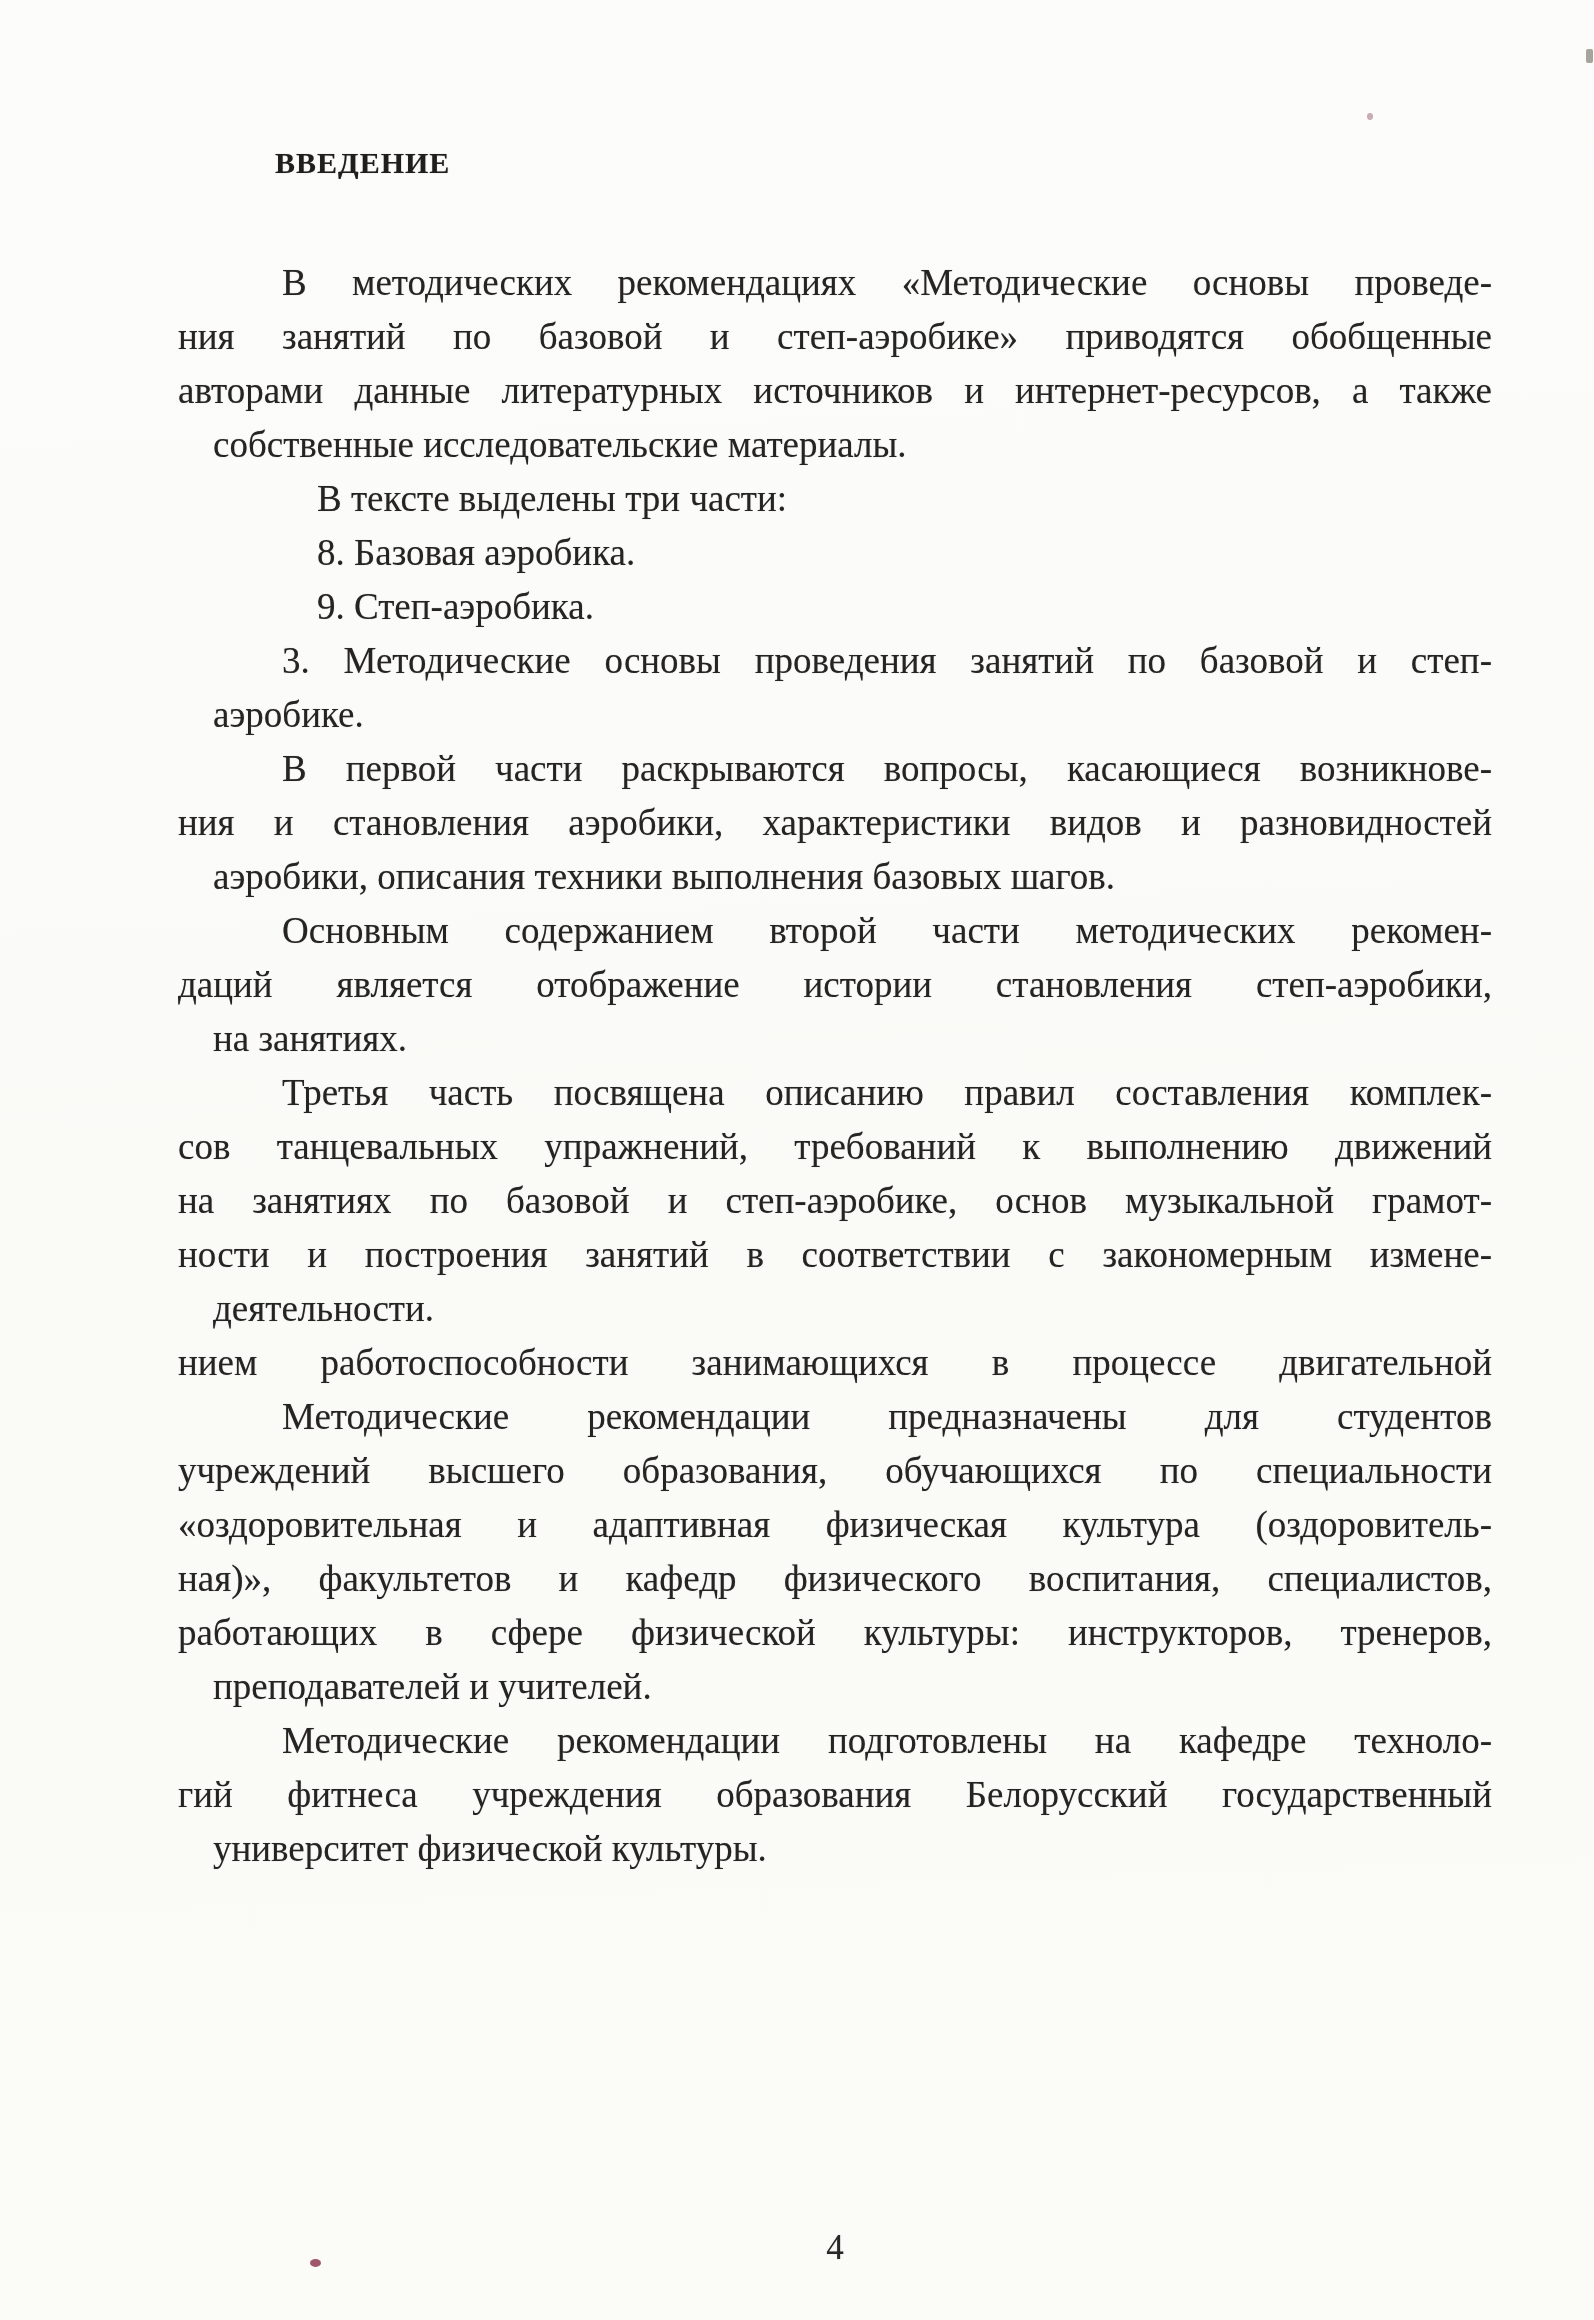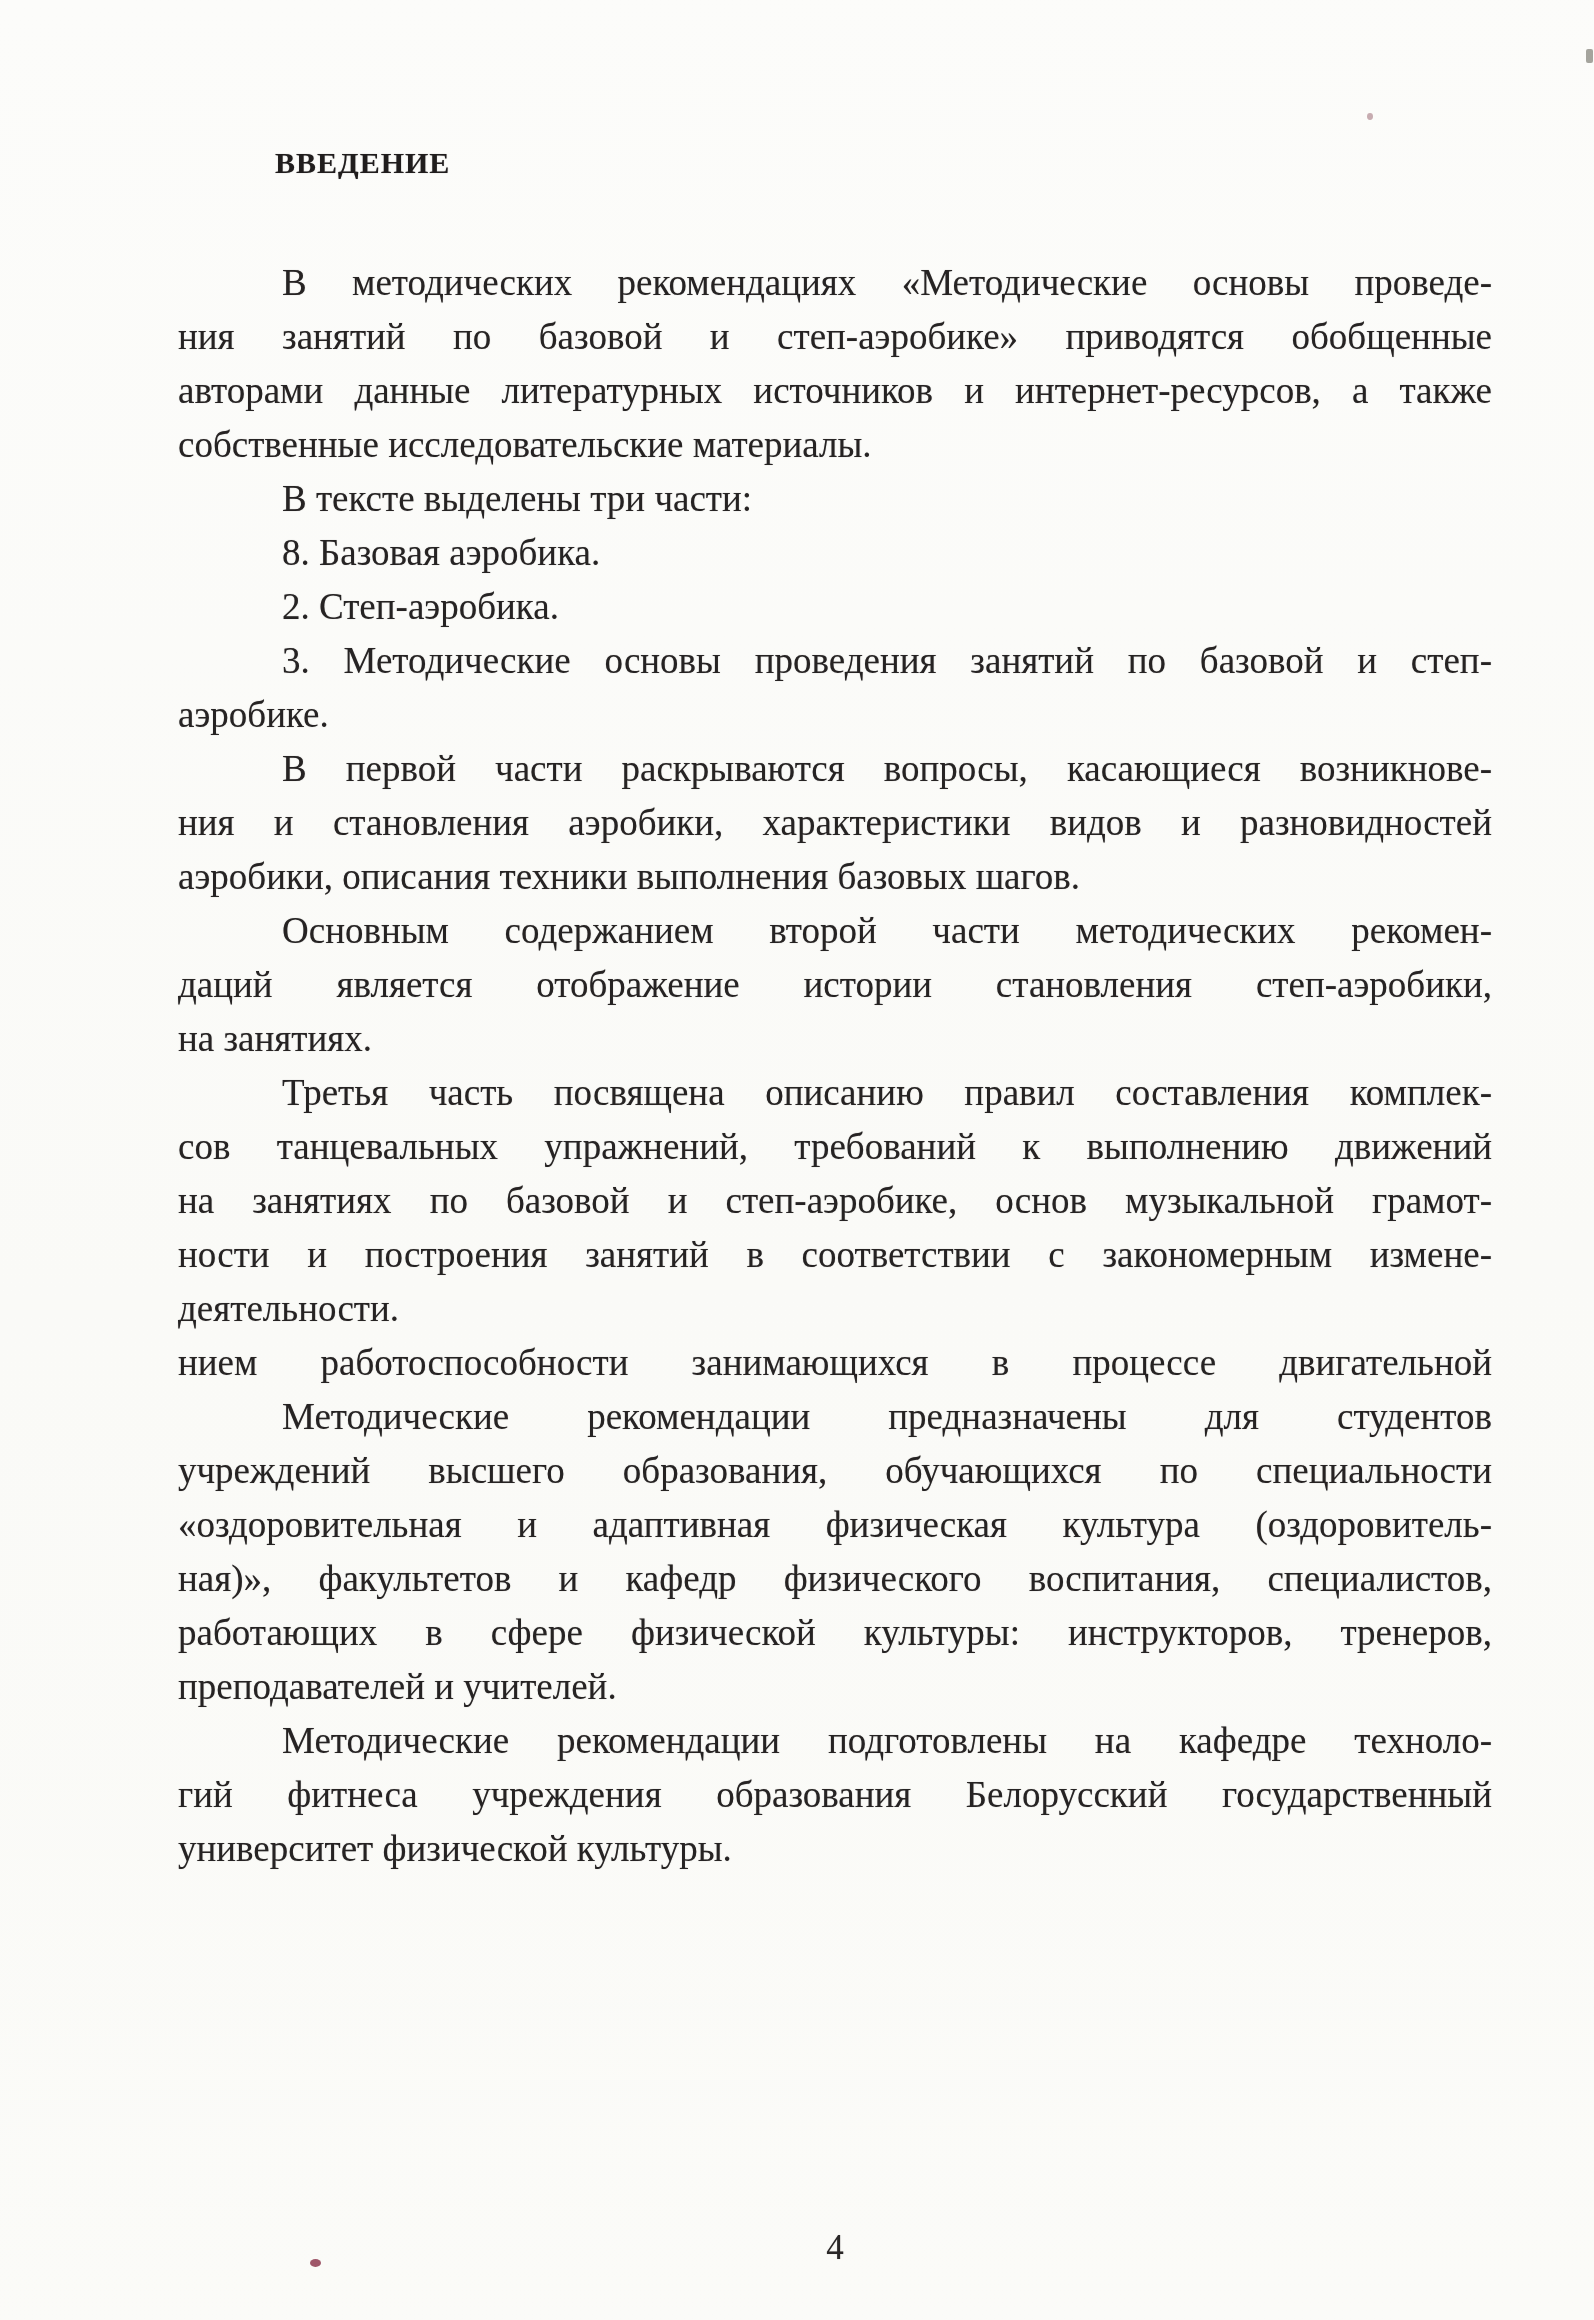--- a/index.html
+++ b/index.html
@@ -41,20 +41,21 @@
     font-size: 37px;
     text-align: justify;
     text-align-last: justify;
     white-space: normal;
     overflow: visible;
     text-shadow: 0 0 1px rgba(38,35,35,0.35);
   }
   .line.end {
     text-align: center;
     text-align-last: left;
+    margin-left: 35px;
   }
   .line.first {
     text-indent: 104px;
   }
   .page-number {
     position: absolute;
     left: 178px;
     top: 2228px;
     width: 1314px;
     text-align: center;
@@ -99,21 +100,21 @@
 <div class="page">
   <h1 class="title">ВВЕДЕНИЕ</h1>
 
   <div class="paragraphs">
       <div class="line first">В методических рекомендациях «Методические основы проведе-</div>
       <div class="line">ния занятий по базовой и степ-аэробике» приводятся обобщенные</div>
       <div class="line">авторами данные литературных источников и интернет-ресурсов, а также</div>
       <div class="line end">собственные исследовательские материалы.</div>
       <div class="line first end">В тексте выделены три части:</div>
       <div class="line first end">8. Базовая аэробика.</div>
-      <div class="line first end">2. Степ-аэробика.</div>
+      <div class="line first end">9. Степ-аэробика.</div>
       <div class="line first">3. Методические основы проведения занятий по базовой и степ-</div>
       <div class="line end">аэробике.</div>
       <div class="line first">В первой части раскрываются вопросы, касающиеся возникнове-</div>
       <div class="line">ния и становления аэробики, характеристики видов и разновидностей</div>
       <div class="line end">аэробики, описания техники выполнения базовых шагов.</div>
       <div class="line first">Основным содержанием второй части методических рекомен-</div>
       <div class="line">даций является отображение истории становления степ-аэробики,</div>
       <div class="line end">на занятиях.</div>
       <div class="line first">Третья часть посвящена описанию правил составления комплек-</div>
       <div class="line">сов танцевальных упражнений, требований к выполнению движений</div>

